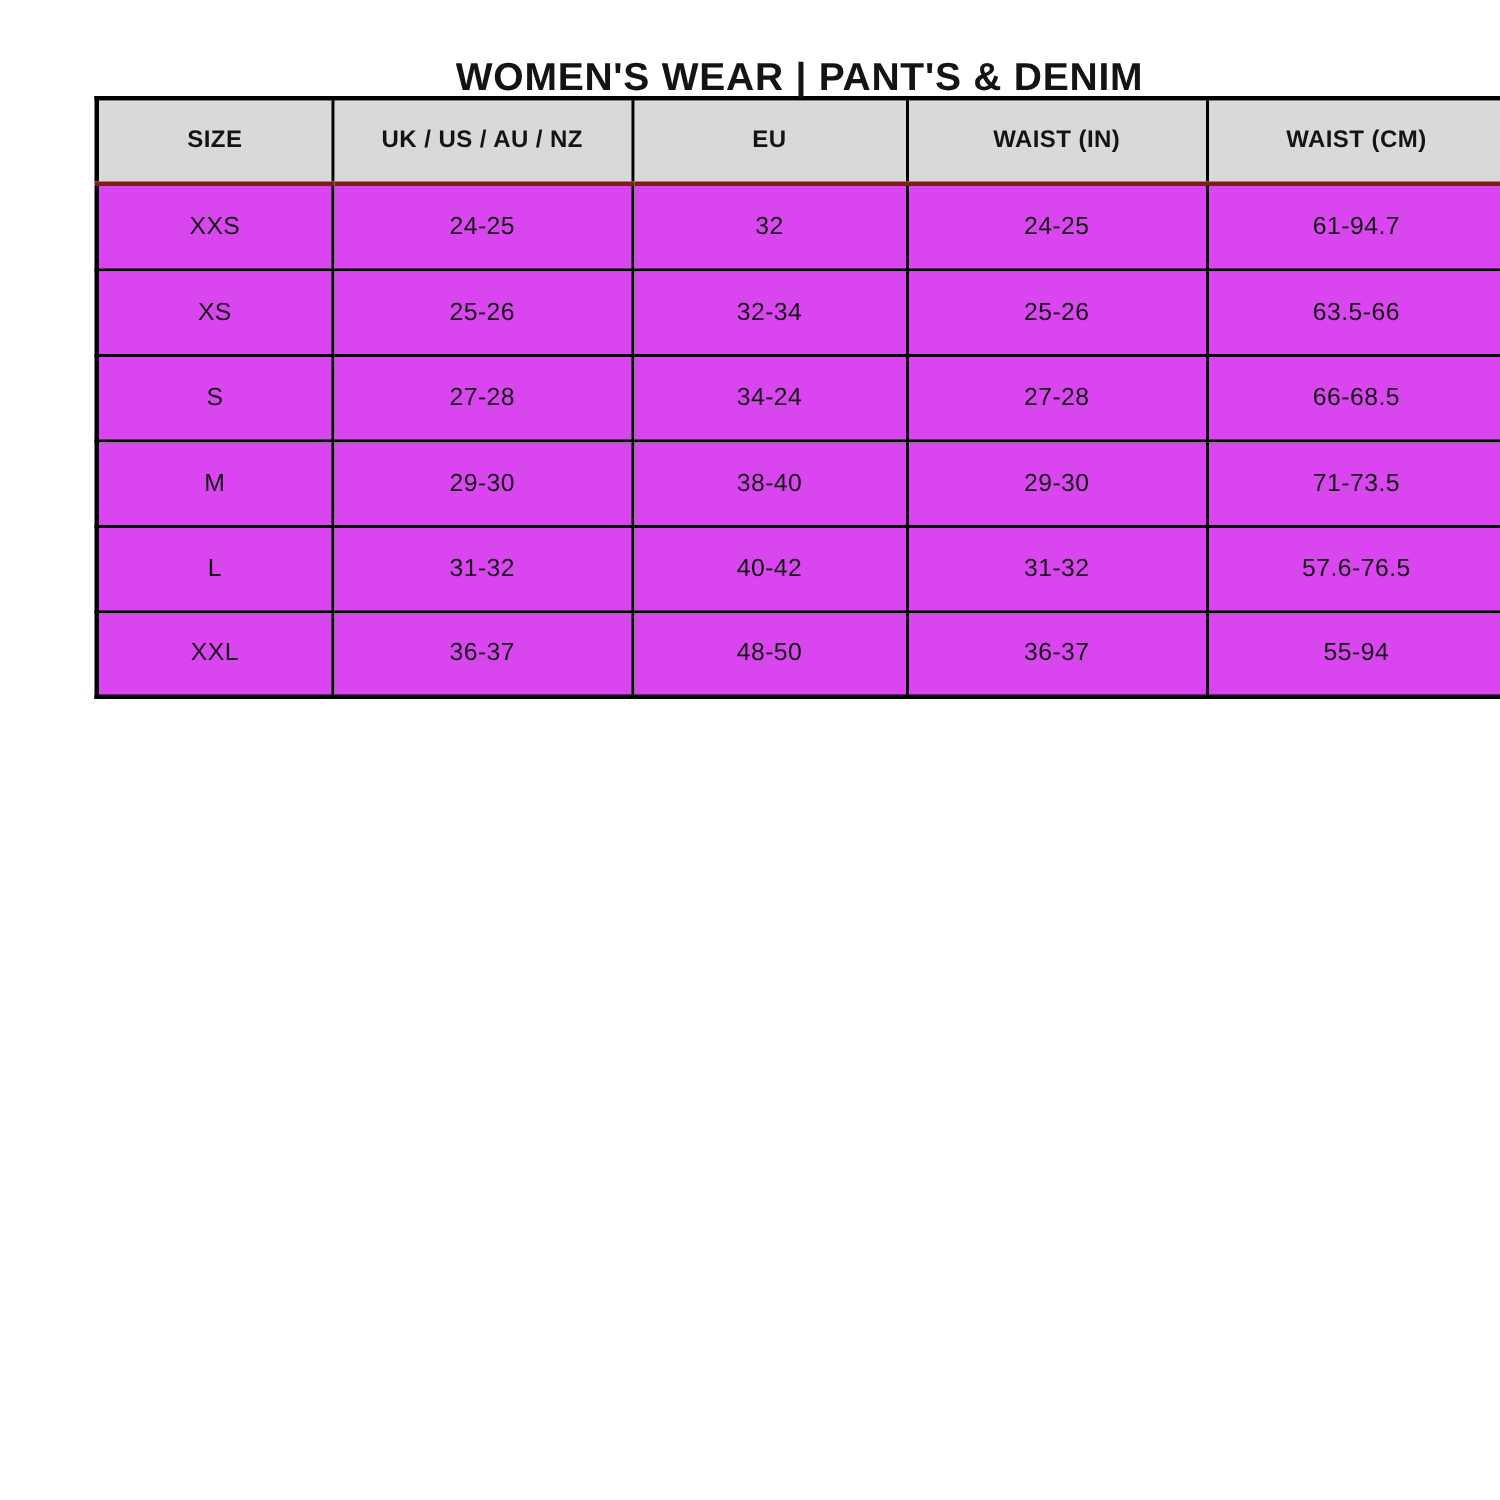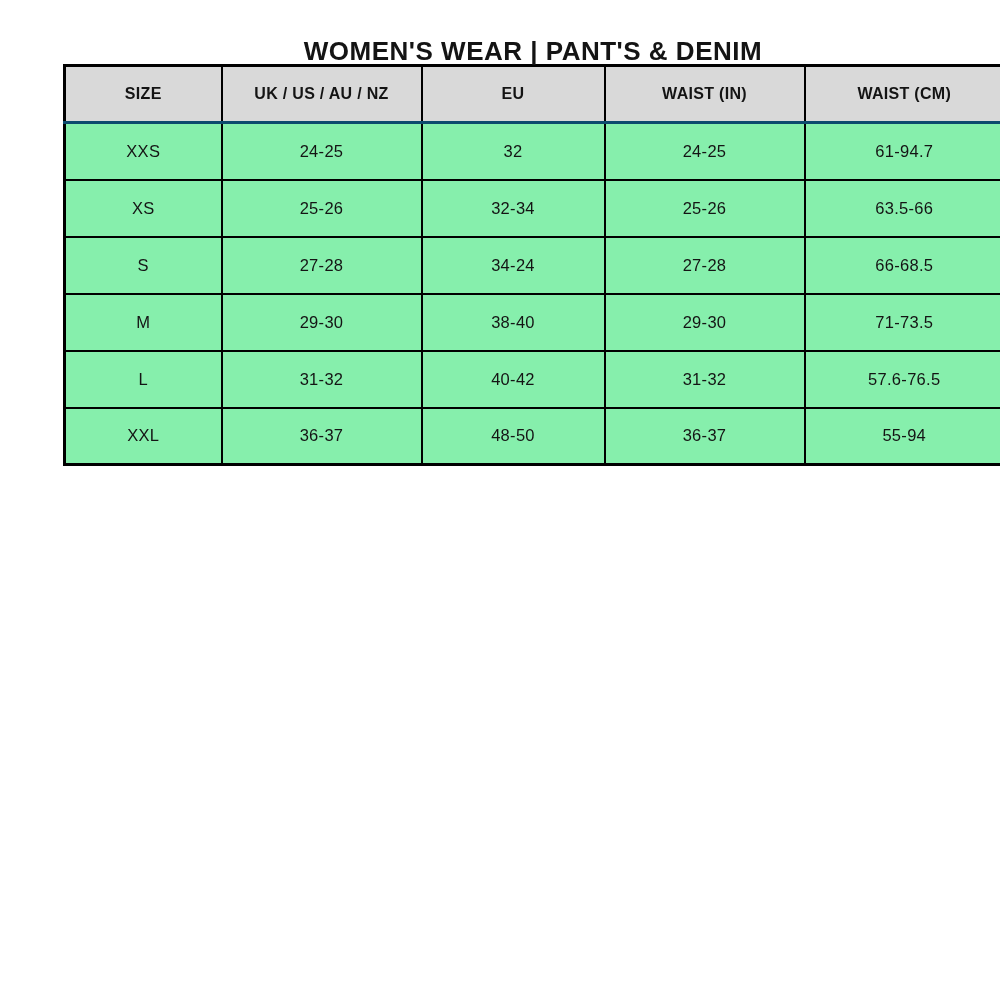--- a/index.html
+++ b/index.html
@@ -45,24 +45,24 @@
     height: 57px;
     padding: 0 4px;
     overflow: hidden;
     white-space: nowrap;
   }
   table.size-chart thead th {
     background: #d9d9d9;
     font-size: 16px;
     font-weight: 700;
     letter-spacing: 0.3px;
-    border-bottom: 3px solid #0c4a6e;
+    border-bottom: 3px solid #7f1d1d;
   }
   table.size-chart tbody td {
-    background: #86efac;
+    background: #d946ef;
     font-size: 16.5px;
     font-weight: 400;
     letter-spacing: 0.3px;
   }
   col.c-size  { width: 157px; }
   col.c-ukus  { width: 200px; }
   col.c-eu    { width: 183px; }
   col.c-win   { width: 200px; }
   col.c-wcm   { width: 200px; }
 </style>

